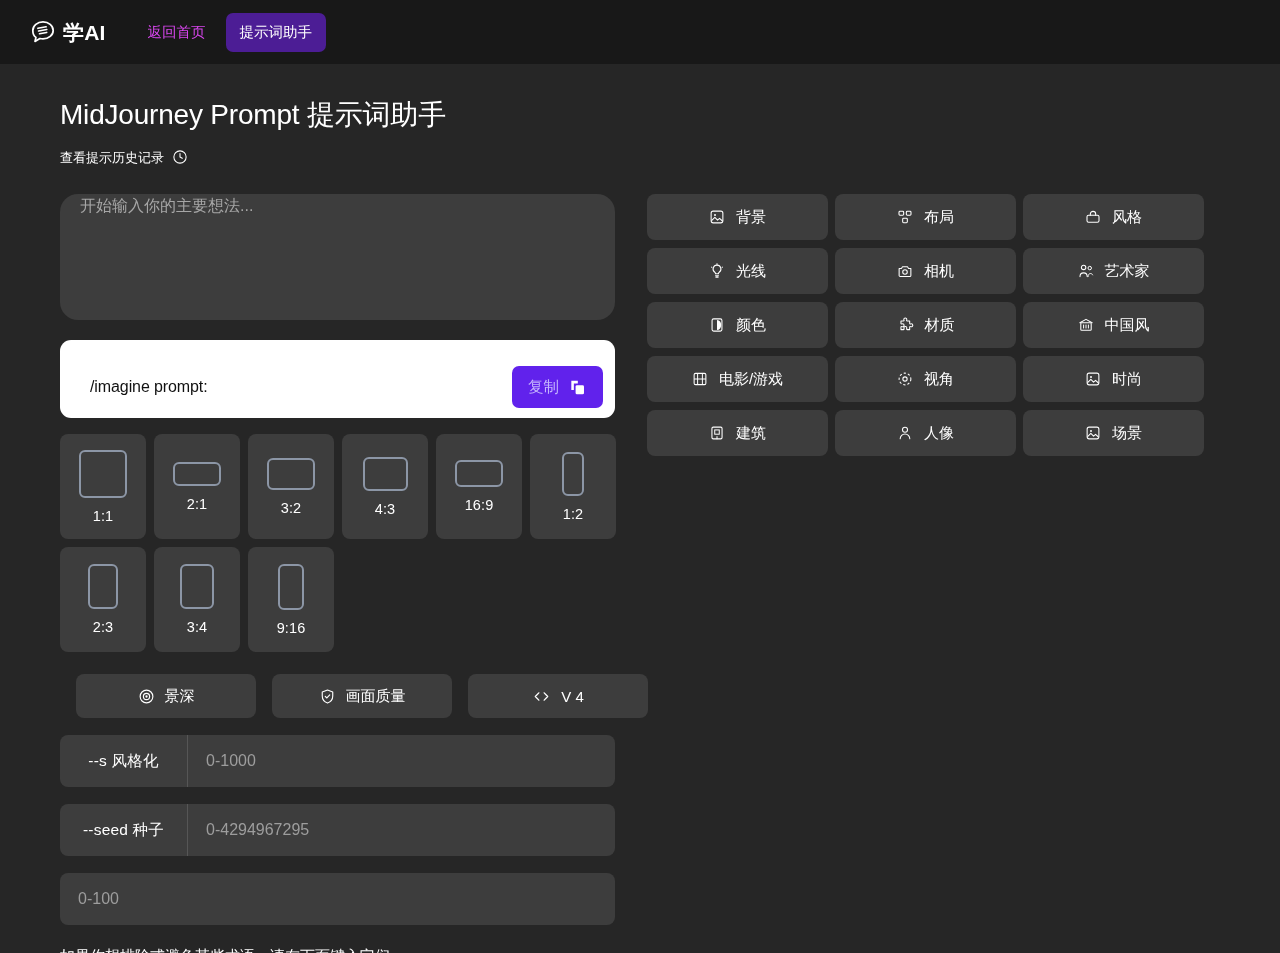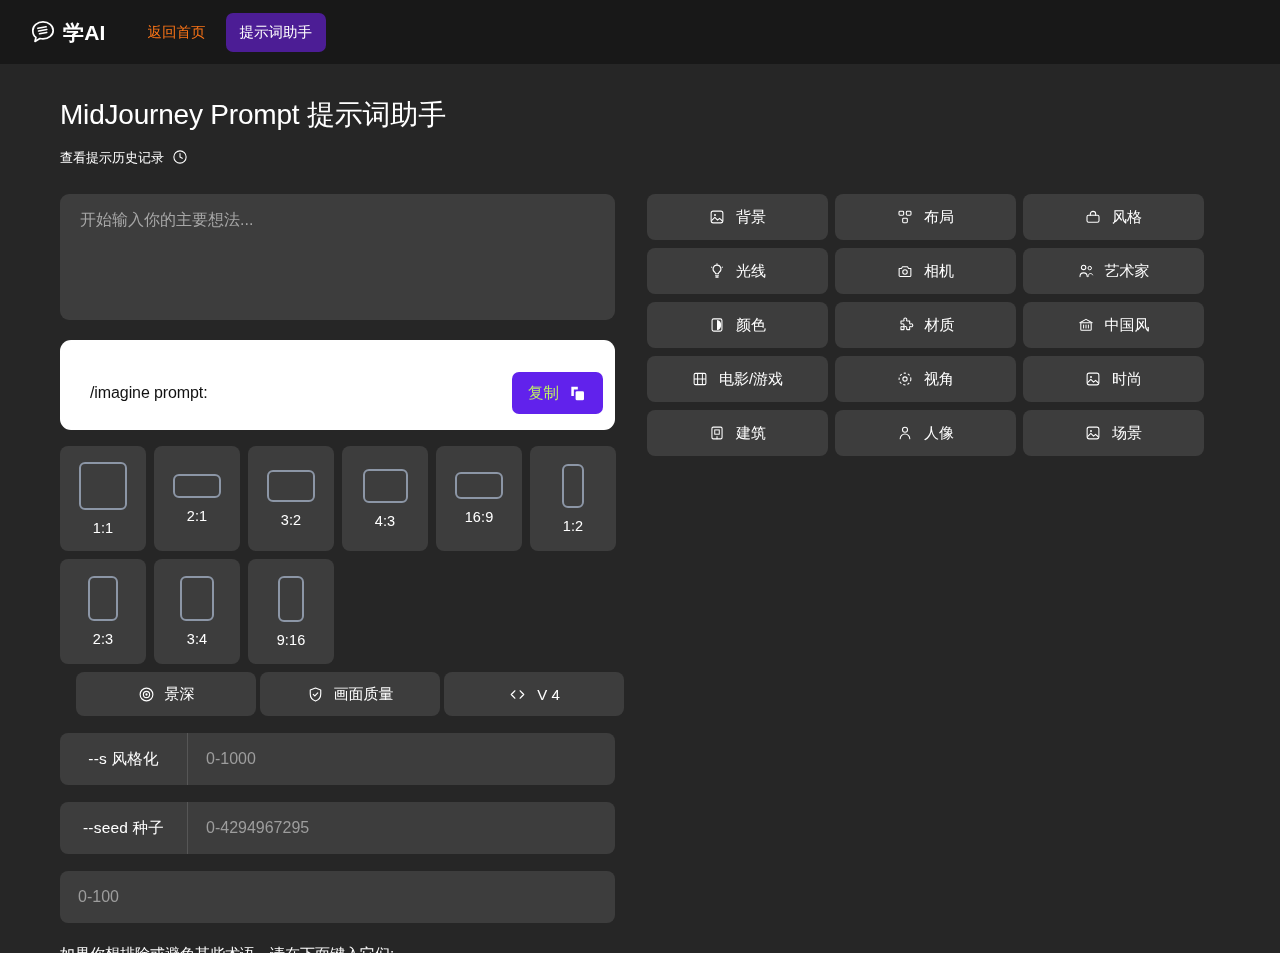--- a/index.html
+++ b/index.html
@@ -29,21 +29,21 @@
   .brand-logo { width: 26px; height: 26px; display: block; }
   .brand-text {
     color: #ffffff;
     font-size: 21px;
     font-weight: 700;
     letter-spacing: 0.2px;
     line-height: 1;
   }
   .nav-links { display: flex; align-items: center; gap: 6px; }
   .nav-link {
-    color: #f97316;
+    color: #d946ef;
     font-size: 14.5px;
     padding: 10px 14px;
     border-radius: 7px;
     cursor: pointer;
     white-space: nowrap;
   }
   .nav-link.active {
     color: #ffffff;
     background: #4c1d95;
     font-weight: 500;
@@ -73,51 +73,51 @@
   .columns { display: flex; align-items: flex-start; gap: 32px; }
   .col-left { width: 555px; flex: none; }
   .col-right { width: 555px; flex: none; }
 
   
   .idea-box {
     width: 555px;
     height: 126px;
     background: #3d3d3d;
     border: none;
-    border-radius: 9px;
+    border-radius: 18px;
     color: #e8e8e8;
     font-family: "Liberation Sans", sans-serif;
     font-size: 16px;
-    padding: 16px 20px;
+    padding: 2px 20px;
     resize: none;
     outline: none;
     display: block;
   }
   .idea-box::placeholder { color: #a6a6a6; }
 
   
   .prompt-bar {
     margin-top: 20px;
     width: 555px;
-    height: 90px;
+    height: 78px;
     background: #ffffff;
     border-radius: 11px;
     display: flex;
     align-items: center;
     justify-content: space-between;
     padding: 16px 12px 0 30px;
   }
   .prompt-text {
     color: #111111;
     font-size: 16px;
     letter-spacing: -0.1px;
   }
   .copy-btn {
     background: #6122ec;
-    color: #bef264;
+    color: #c4b5fd;
     border: none;
     border-radius: 7px;
     height: 42px;
     padding: 0 16px;
     font-family: "Liberation Sans", sans-serif;
     font-size: 15.5px;
     font-weight: 500;
     display: flex;
     align-items: center;
     gap: 9px;
@@ -148,24 +148,24 @@
   }
   .ratio-label {
     color: #ffffff;
     font-size: 14.5px;
     margin-top: 10px;
     letter-spacing: 0.1px;
   }
 
   
   .opt-row {
-    margin-top: 8px;
+    margin-top: 22px;
     display: grid;
     grid-template-columns: repeat(3, 180px);
-    gap: 4px;
+    gap: 16px;
     padding-left: 16px;
   }
   .opt-btn {
     height: 44px;
     background: #3d3d3d;
     border: none;
     border-radius: 8px;
     color: #ffffff;
     font-family: "Liberation Sans", sans-serif;
     font-size: 15px;

